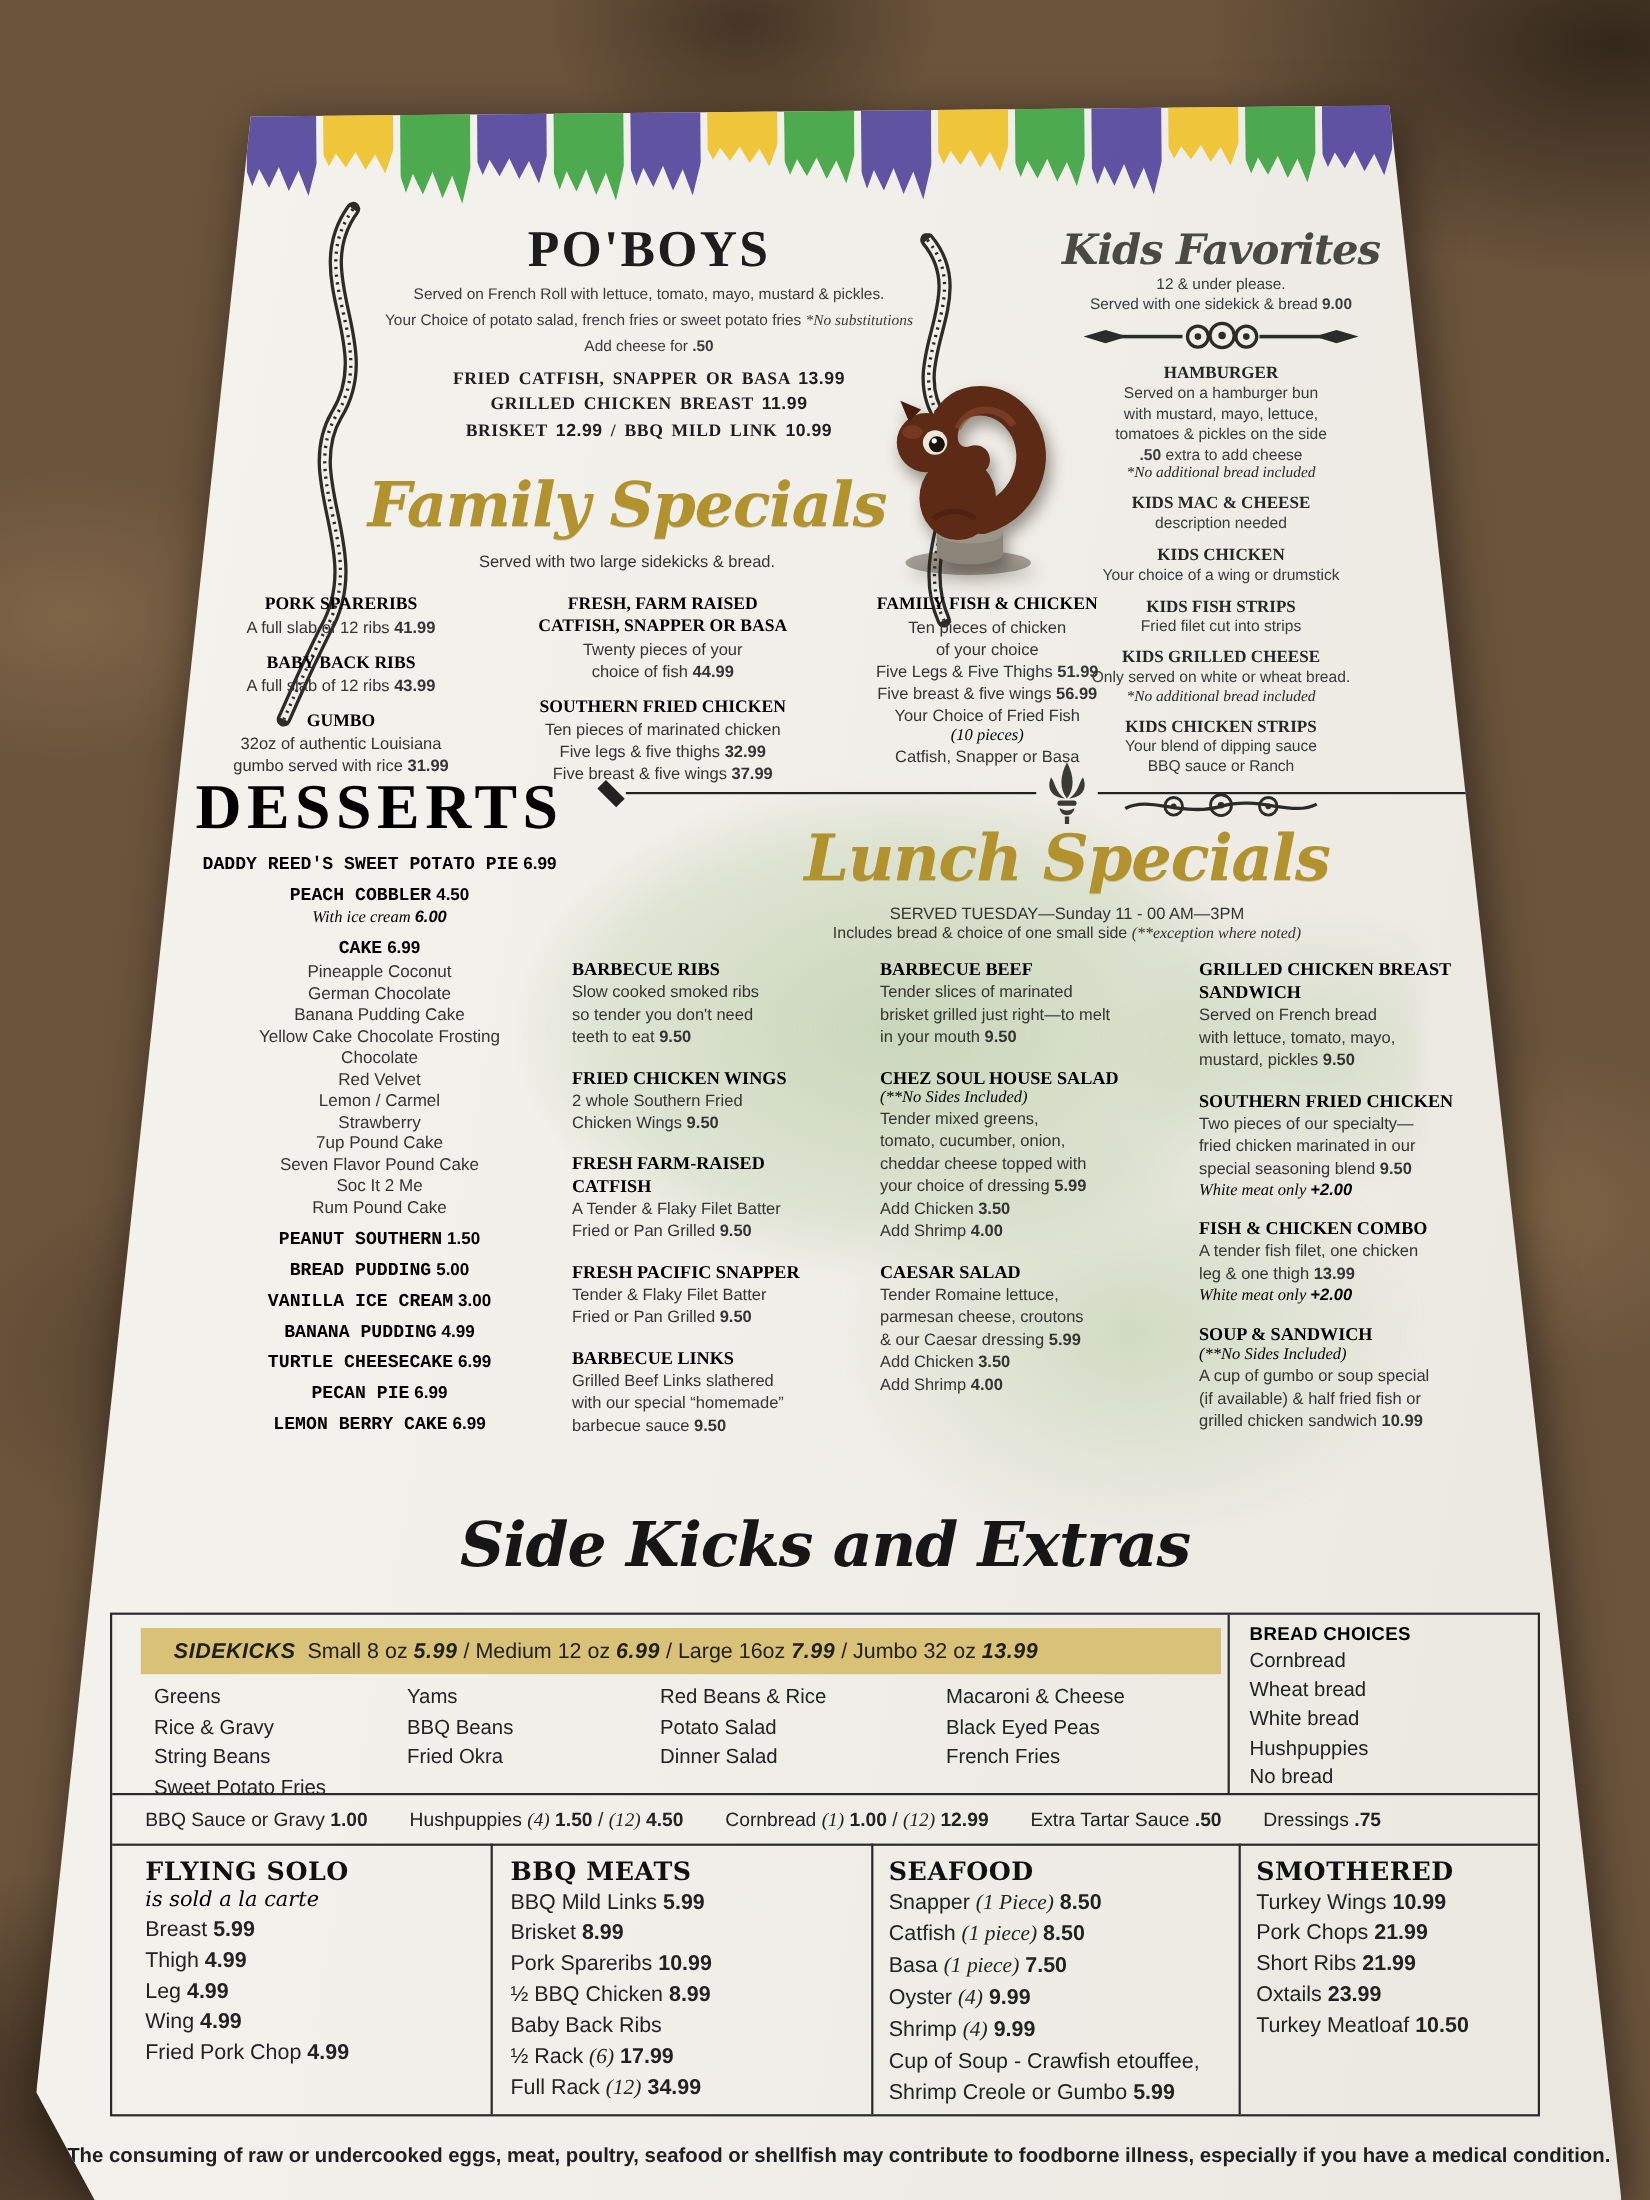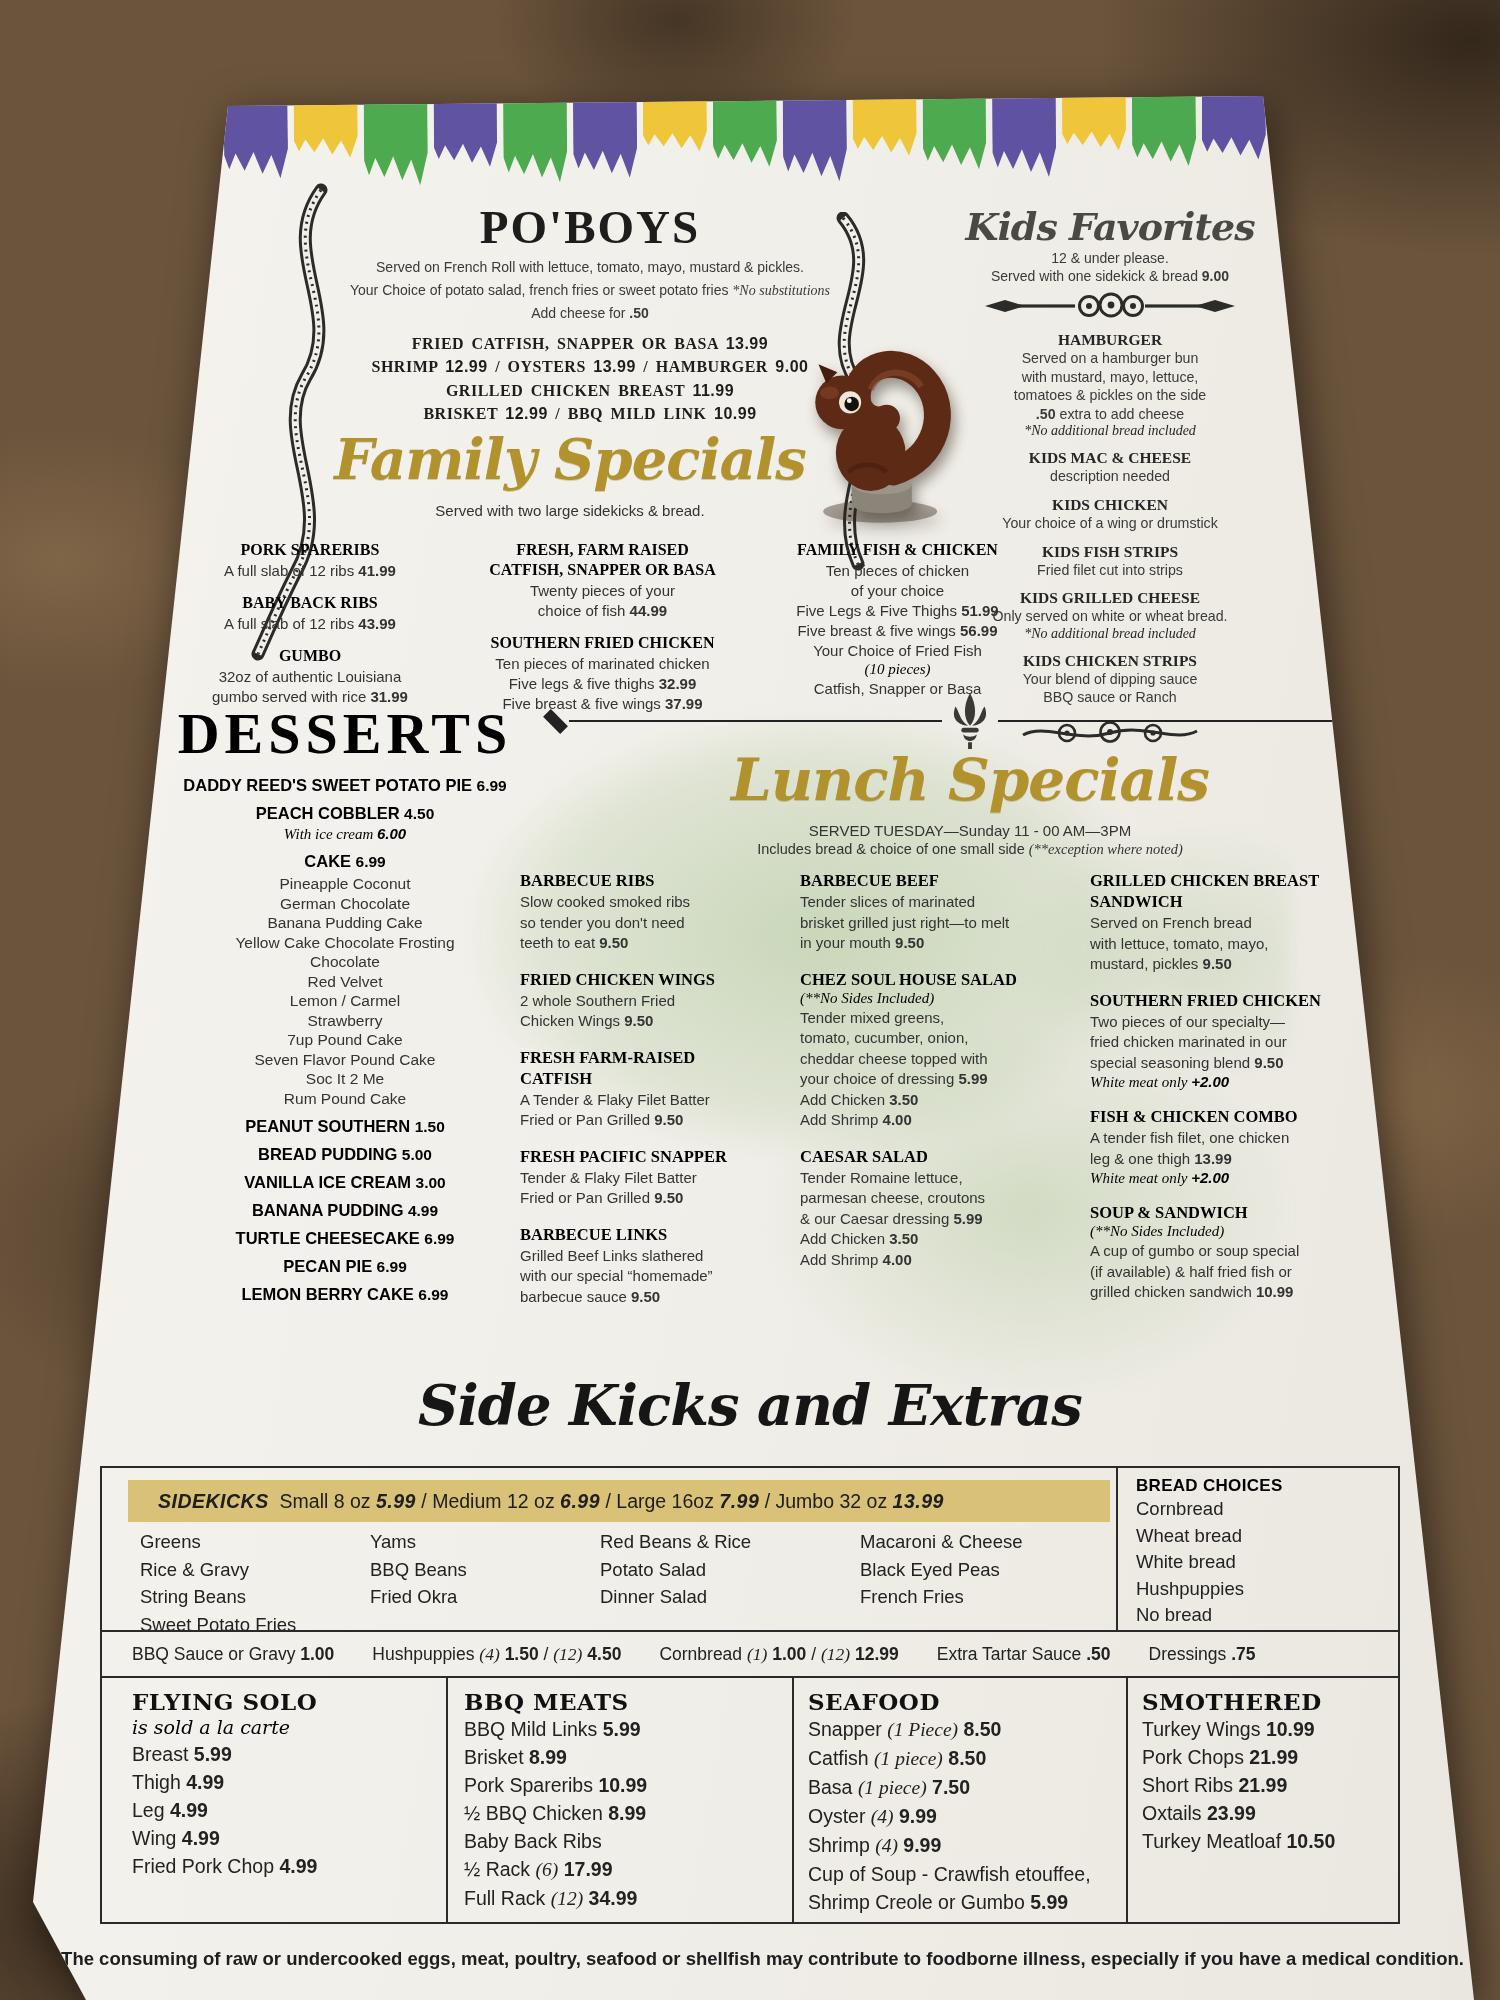--- a/index.html
+++ b/index.html
@@ -65,21 +65,21 @@
   .fcol1{ width:280px; } .fcol2{ width:305px; } .fcol3{ width:285px; }
   .f-item { margin-bottom:12px; }
   .f-name { font-family:"Liberation Serif",serif; font-weight:bold; font-size:16px; line-height:20px; white-space:pre-line; }
   .f-desc { font-size:15px; line-height:20px; color:#333; white-space:pre-line; margin-top:1px; }
   .f-note { font-family:"Liberation Serif",serif; font-style:italic; font-size:15px; }
 
   
   .desserts { left:150px; top:700px; width:390px; text-align:center; }
   .desserts h1 { font-family:"Liberation Serif",serif; font-weight:bold; font-size:58px; letter-spacing:5px; margin-bottom:8px; }
   .ds-item { margin-top:9px; }
-  .ds-name { font-family:Liberation Sans, sans-serif; font-weight:bold; font-size:16.5px; }
+  .ds-name { font-family:Liberation Mono, monospace; font-weight:bold; font-size:16.5px; }
   .ds-price { font-size:15.5px; }
   .ds-sub { font-family:"Liberation Serif",serif; font-style:italic; font-size:15px; margin-top:2px; }
   .ds-flavors { font-size:15.5px; line-height:19.5px; color:#333; white-space:pre-line; margin-top:3px; }
 
   
   .lunch { left:520px; top:692px; width:900px; text-align:center; }
   .rule-row { display:flex; align-items:center; gap:8px; padding:0 30px; }
   .rule { flex:1; height:2.5px; background:#222; }
   .dmd { width:11px; height:11px; background:#222; transform:rotate(45deg) scaleX(2.2); }
   .lunch h2 { font-size:58px; margin-top:-4px; }
@@ -161,21 +161,20 @@
       </svg>
 
       <section class="poboys">
         <h1>PO'BOYS</h1>
         <p class="desc">Served on French Roll with lettuce, tomato, mayo, mustard &amp; pickles.</p>
         <p class="desc"><span>Your Choice of potato salad, french fries or sweet potato fries </span><span class="sub-it">*No substitutions</span></p>
         <p class="desc">Add cheese for <b class="pb">.50</b></p>
         <div class="po-lines">
 
         <div class="po-line">FRIED CATFISH, SNAPPER OR BASA <b class="pb">13.99</b></div>
-            <div class="po-line">SHRIMP <b class="pb">12.99</b> / OYSTERS <b class="pb">13.99</b> / HAMBURGER <b class="pb">9.00</b></div>
             <div class="po-line">GRILLED CHICKEN BREAST <b class="pb">11.99</b></div>
             <div class="po-line">BRISKET <b class="pb">12.99</b> / BBQ MILD LINK <b class="pb">10.99</b></div>
           </div>
       </section>
 
       <section class="kids">
         <h2>Kids Favorites</h2>
         <p class="sub">12 &amp; under please.</p>
         <p class="sub">Served with one sidekick &amp; bread <b class="pb">9.00</b></p>
         <svg class="orn-div" width="250" height="30" viewBox="0 0 250 30">

